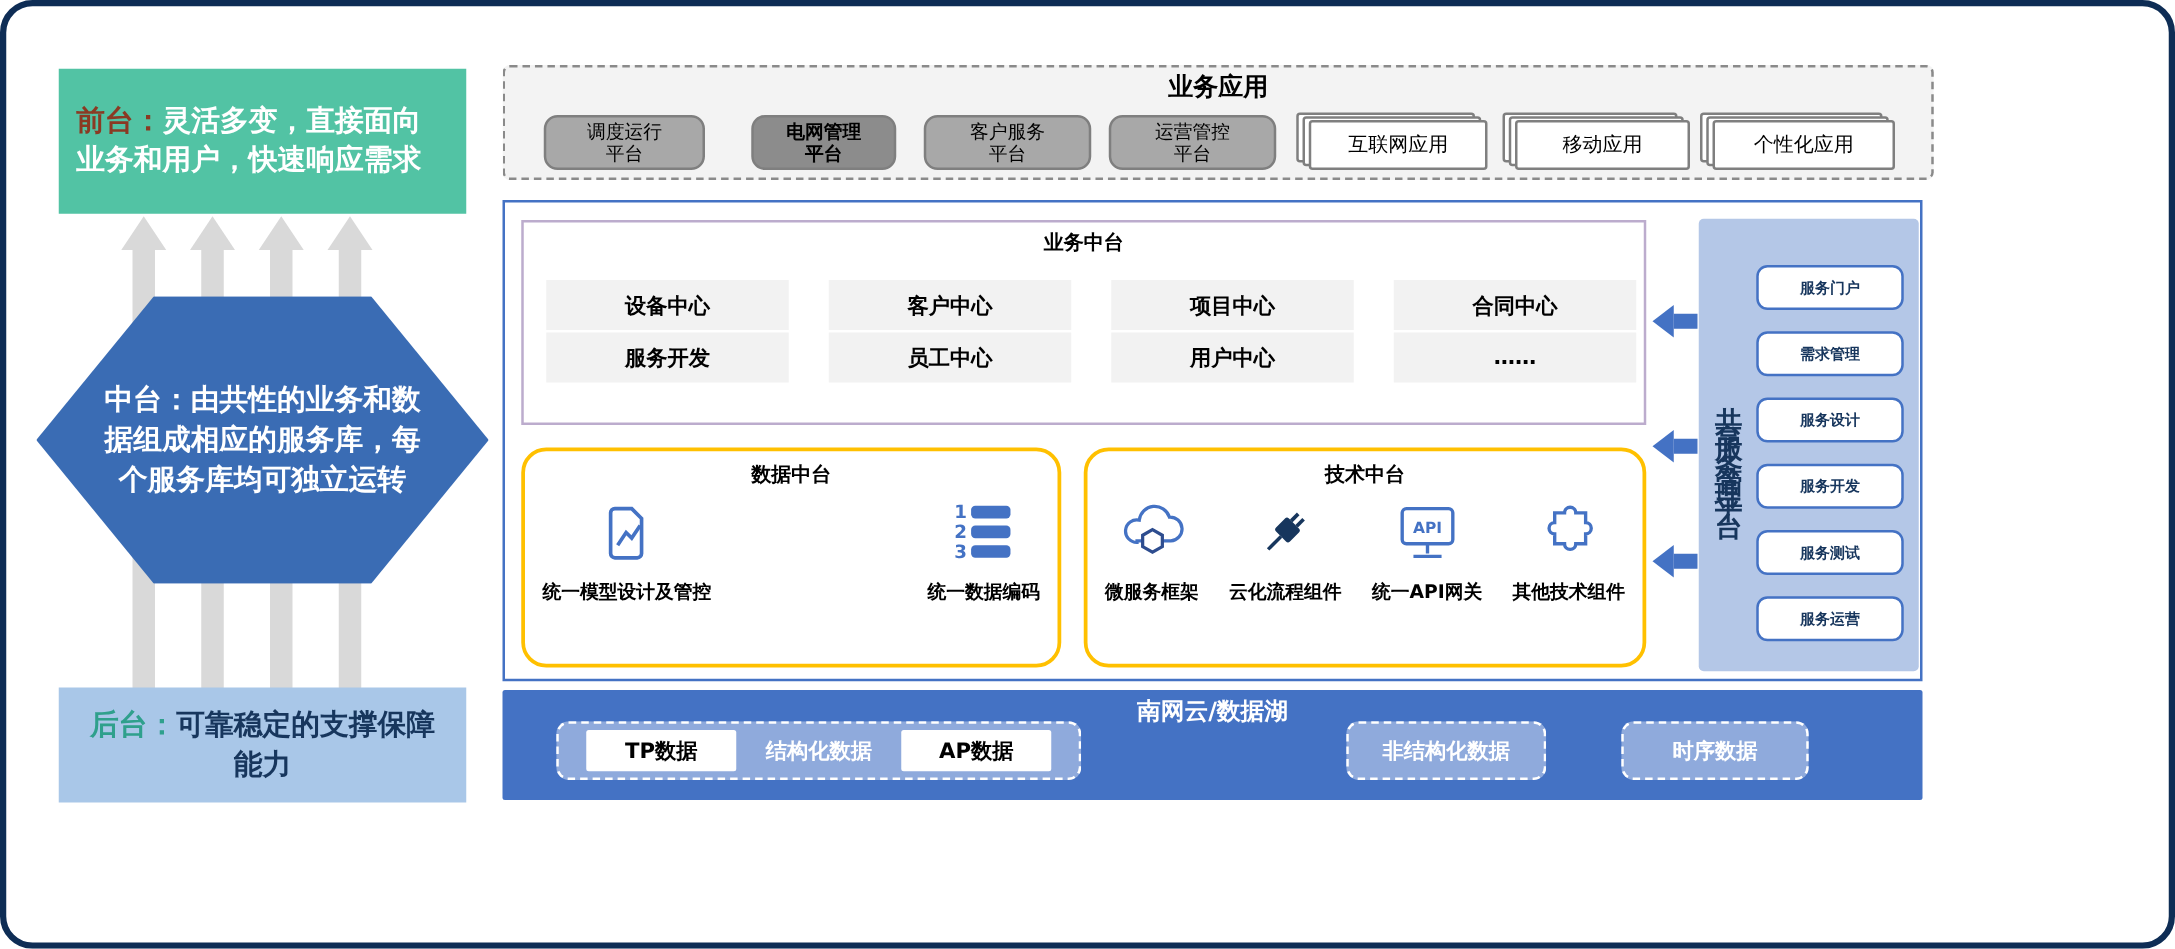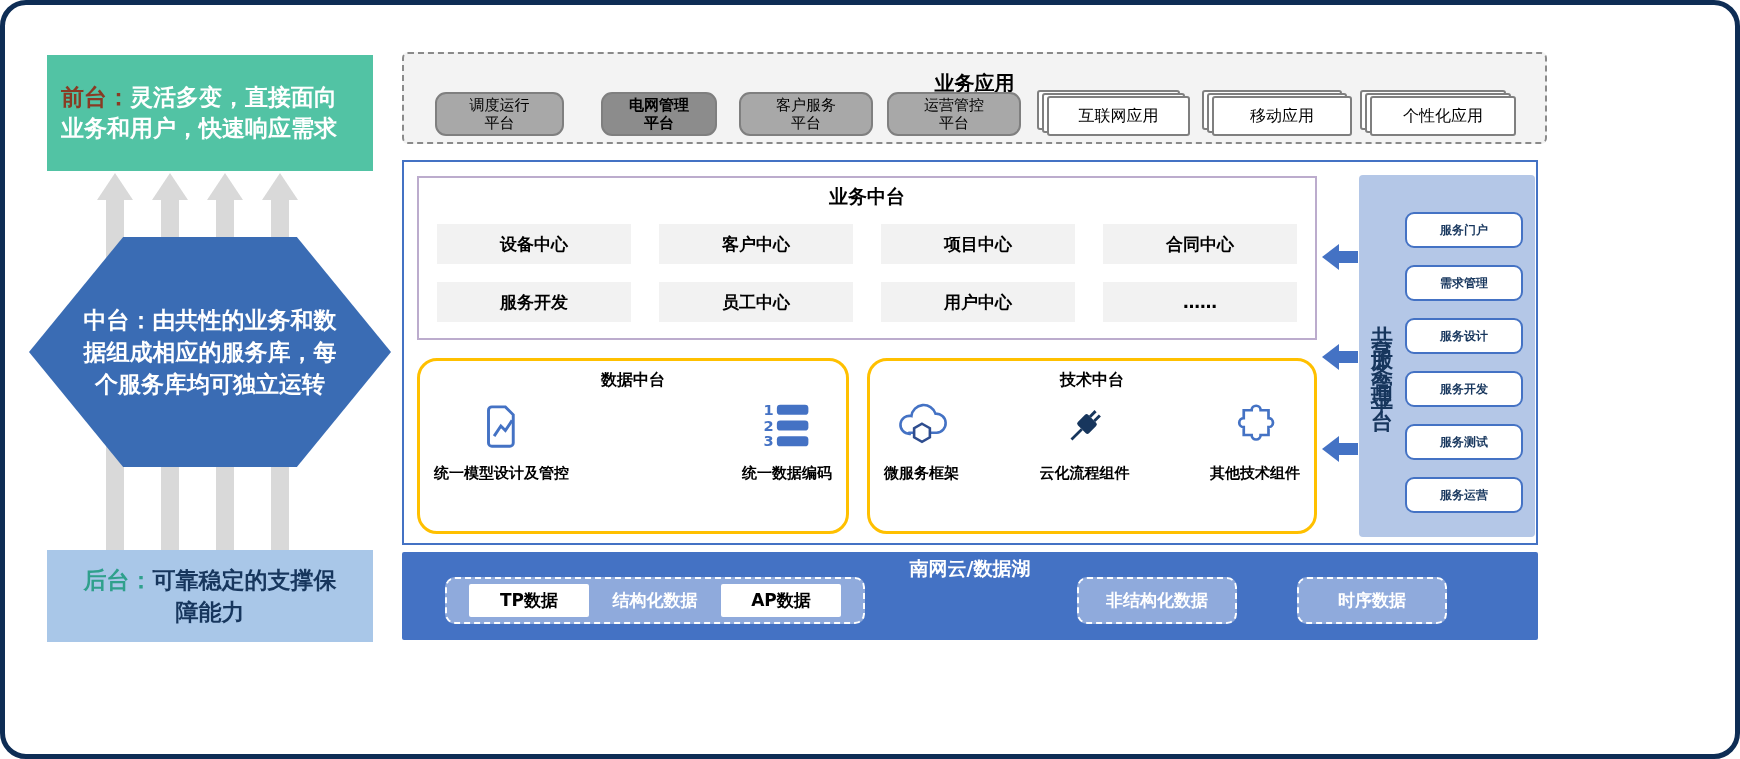--- a/index.html
+++ b/index.html
@@ -15,56 +15,56 @@
   .front-label{ color:#8a3a23; }
 
   .hexagon{ position:absolute; left:24px; top:232px; width:362px; height:230px;
     background:#3a6cb4; clip-path:polygon(26% 0,74% 0,100% 50%,74% 100%,26% 100%,0 50%);
     display:flex; align-items:center; justify-content:center; text-align:center;
     padding:0 52px; z-index:3; }
   .hexagon .txt{ font-size:23px; font-weight:bold; color:#fff; line-height:1.4; }
 
   .back-box{ position:absolute; left:42px; top:545px; width:326px; height:92px;
     background:#a9c7e8; display:flex; align-items:center; justify-content:center;
-    text-align:center; padding:0 30px; z-index:3; }
+    text-align:center; padding:0 18px; z-index:3; }
   .back-box .txt{ font-size:23px; font-weight:bold; color:#17365d; line-height:1.4; }
   .back-label{ color:#2fa08c; }
 
   .up-arrow{ position:absolute; top:168px; width:36px; z-index:1; }
   .up-arrow .head{ width:0; height:0; margin:0 auto;
     border-left:18px solid transparent; border-right:18px solid transparent;
     border-bottom:27px solid #d9d9d9; }
   .up-arrow .shaft{ width:18px; height:351px; background:#d9d9d9; margin:0 auto; }
 
   
   .apps-box{ position:absolute; left:397px; top:47px; width:1145px; height:92px;
     background:#f3f3f3; border:2px dashed #8a8a8a; border-radius:6px; }
-  .apps-title{ text-align:center; font-size:20px; font-weight:bold; color:#000; margin-top:16px; }
+  .apps-title{ text-align:center; font-size:20px; font-weight:bold; color:#000; margin-top:2px; }
   .platform{ position:absolute; top:38px; height:44px; background:#a8a8a8;
     border:2px solid #7f7f7f; border-radius:11px; display:flex; align-items:center;
     justify-content:center; text-align:center; font-size:15px; line-height:1.2;
     color:#000; white-space:pre-line; }
   .platform.emph{ background:#8c8c8c; font-weight:bold; }
   .stack{ position:absolute; top:42px; height:40px; }
   .stack .layer,.stack .card{ position:absolute; inset:0; background:#fff;
     border:2px solid #7f7f7f; border-radius:3px; }
   .stack .l1{ transform:translate(-10px,-6px); }
   .stack .l2{ transform:translate(-5px,-3px); }
   .stack .card{ display:flex; align-items:center; justify-content:center;
     font-size:16px; color:#000; }
 
   
   .middle-box{ position:absolute; left:397px; top:155px; width:1136px; height:385px;
     border:2px solid #4472c4; background:#fff; }
 
   .bc-box{ position:absolute; left:13px; top:14px; width:900px; height:164px;
     border:2px solid #bcaccd; background:#fff; }
-  .bc-title{ text-align:center; font-size:19px; font-weight:bold; margin-top:6px; }
-  .bc-grid{ position:absolute; left:18px; right:18px; top:46px; display:grid;
-    grid-template-columns:repeat(4,194px); justify-content:space-between; row-gap:18px;text-align:right; }
+  .bc-title{ text-align:center; font-size:16px; font-weight:bold; margin-top:6px; }
+  .bc-grid{ position:absolute; left:18px; right:6px; top:46px; display:grid;
+    grid-template-columns:repeat(4,194px); justify-content:space-between; row-gap:2px;text-align:right; }
   .center-item{ height:40px; background:#f2f2f2; display:flex; align-items:center;
     justify-content:center; font-size:17px; font-weight:bold; color:#000; }
 
   .yellow-box{ position:absolute; top:196px; height:176px; border:3px solid #ffc000;
     border-radius:20px; background:#fff; }
   .data-box{ left:13px; width:432px; }
   .tech-box{ left:463px; width:450px; }
   .yb-title{ text-align:center; font-size:16px; font-weight:bold; margin-top:9px; }
   .yb-items{ display:flex; justify-content:space-between; align-items:flex-end;
     padding:0 14px; margin-top:8px; }
@@ -226,20 +226,30 @@
                   <rect x="25.4" y="8" width="2.6" height="7"></rect>
                   <rect x="22.8" y="28" width="2.4" height="13"></rect>
                 </g>
               </svg>
           </span>
           <span class="lbl">云化流程组件</span>
         </div>
         <div class="yb-item">
           <span>
             <svg width="54" height="54" viewBox="0 0 48 48">
+                <rect x="6" y="7" width="36" height="25" rx="3" fill="none" stroke="#4472c4" stroke-width="2.4"></rect>
+                <text x="24" y="24" text-anchor="middle" font-size="11" font-weight="bold" fill="#4472c4">API</text>
+                <path d="M24 32v7M14 41h20" stroke="#4472c4" stroke-width="2.4" fill="none"></path>
+              </svg>
+          </span>
+          <span class="lbl">统一API网关</span>
+        </div>
+        <div class="yb-item">
+          <span>
+            <svg width="54" height="54" viewBox="0 0 48 48">
                 <path d="M14 10h7c0-2.2 1.8-4 4-4s4 1.8 4 4h7v7c2.2 0 4 1.8 4 4s-1.8 4-4 4v7h-7c0 2.2-1.8 4-4 4s-4-1.8-4-4h-7v-7c-2.2 0-4-1.8-4-4s1.8-4 4-4z" fill="none" stroke="#4472c4" stroke-width="2.4"></path>
               </svg>
           </span>
           <span class="lbl">其他技术组件</span>
         </div>
       </div>
     </div>
 
     <div class="blue-arrow" style="top:82px">
         <span class="ba-head"></span>

